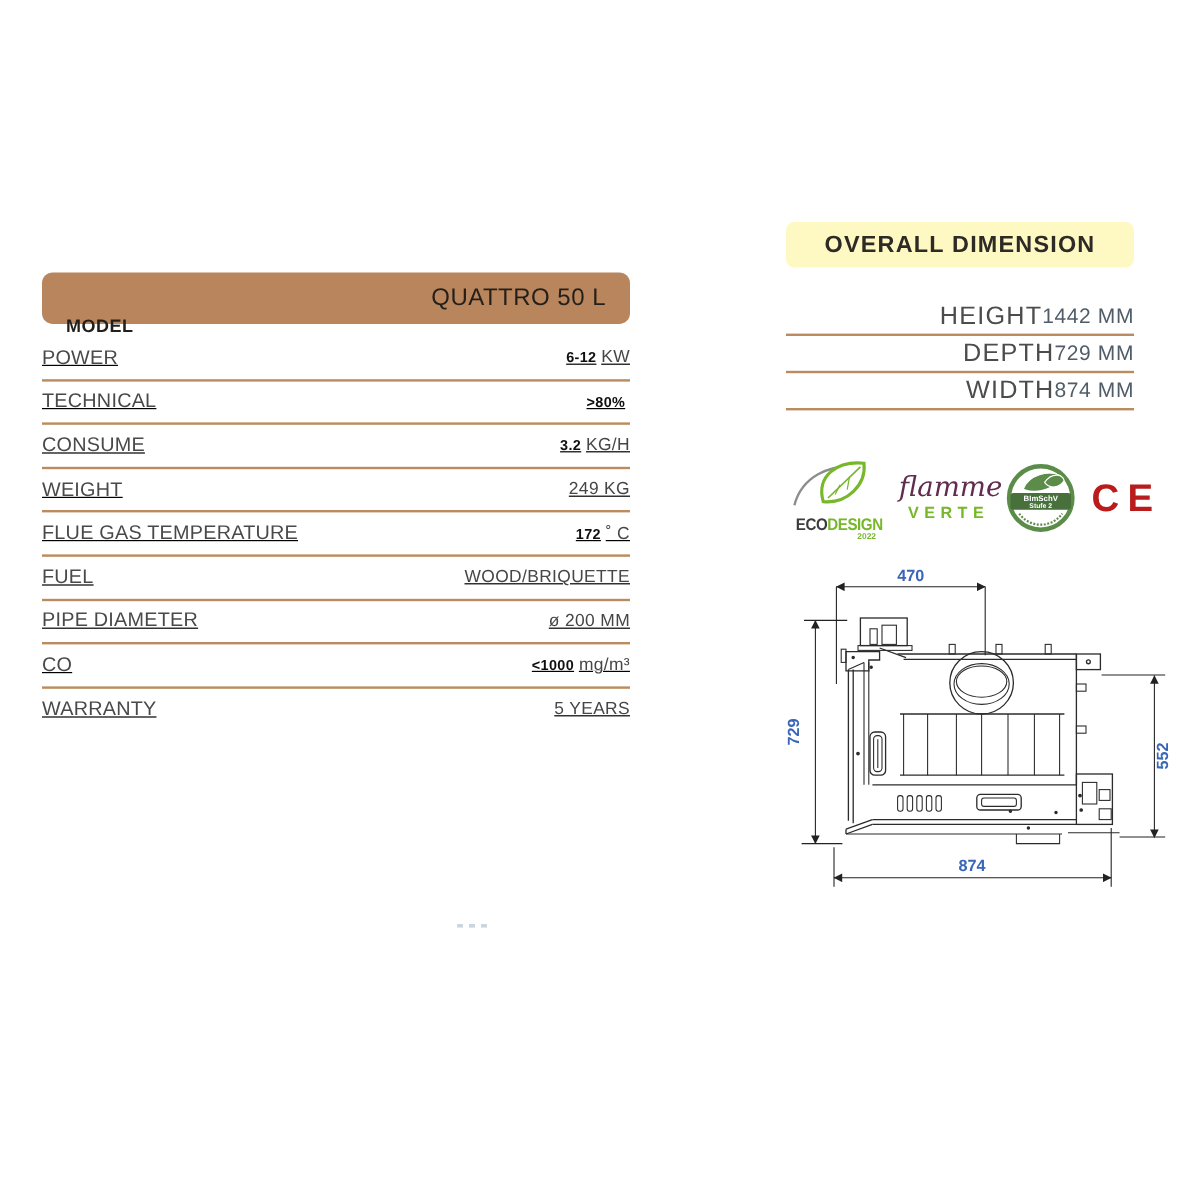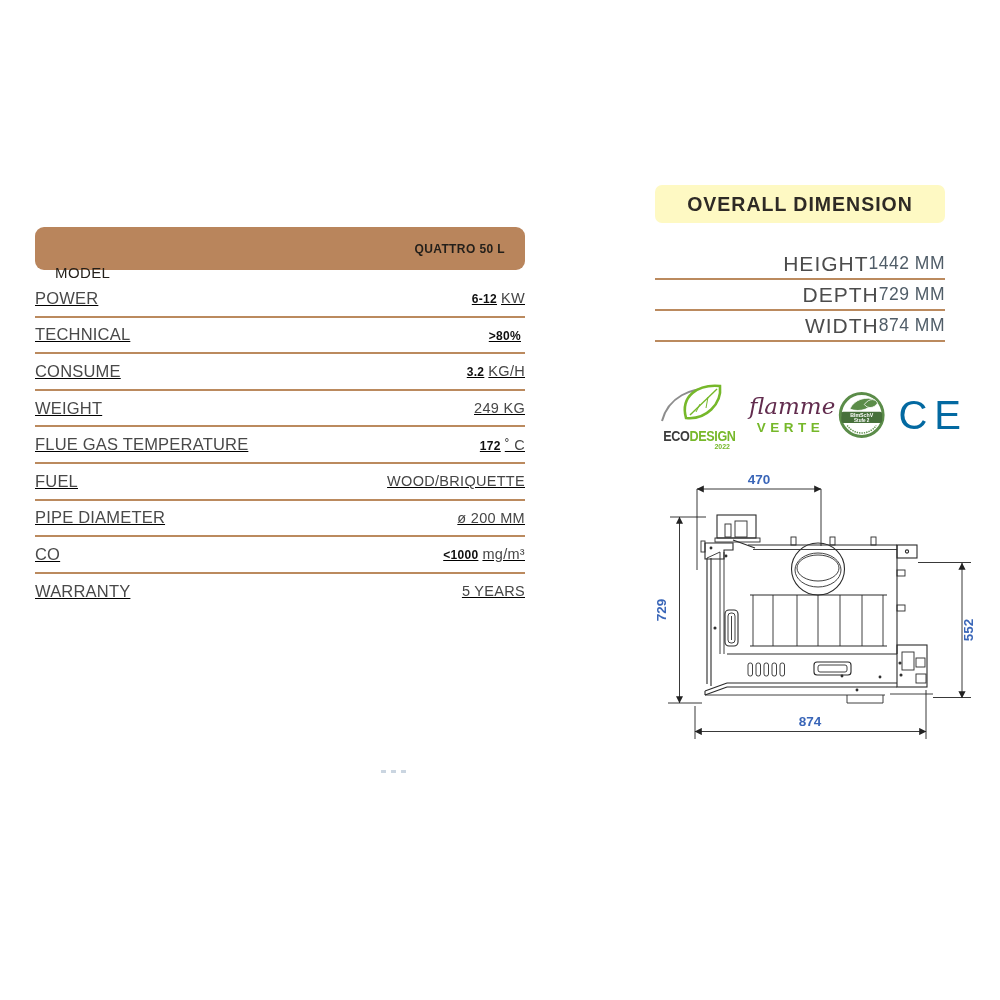--- a/index.html
+++ b/index.html
@@ -5,22 +5,22 @@
   html,body{margin:0;padding:0;background:#fff;}
   #page{position:relative;width:1000px;height:1000px;background:#ffffff;overflow:hidden;
         font-family:"Liberation Sans",sans-serif;-webkit-font-smoothing:antialiased;}
 
   
   .title{position:absolute;left:35px;top:170px;width:520px;font-size:30px;font-weight:400;
          letter-spacing:2.5px;color:#3d3d3d;}
   .spec-header{position:absolute;left:35px;top:227px;width:490px;height:43px;background:#b9855c;
          border-radius:9px;display:flex;justify-content:space-between;align-items:center;
          padding:0 20px;box-sizing:border-box;}
-  .spec-header .hl{font-size:15px;font-weight:400;color:#231f1a;letter-spacing:.4px;margin-top:48px;}
-  .spec-header .hv{font-size:12px;font-weight:700;color:#231f1a;letter-spacing:.4px;}
+  .spec-header .hl{font-size:15px;font-weight:700;color:#231f1a;letter-spacing:.4px;margin-top:48px;}
+  .spec-header .hv{font-size:20px;font-weight:400;color:#231f1a;letter-spacing:.4px;}
   .spec-table{position:absolute;left:35px;top:281px;width:490px;text-decoration:underline;}
   .spec-row{height:34.6px;display:flex;justify-content:space-between;align-items:center;
          border-bottom:2px solid #bb8a5e;}
   .spec-row:last-child{border-bottom:none;}
   .spec-row .lab{font-size:16.5px;color:#494949;letter-spacing:.2px;}
   .spec-row .val{font-size:14.5px;color:#464646;letter-spacing:.3px;white-space:nowrap;}
   .spec-row .val .b{font-weight:800;color:#0f0f0f;font-size:12px;margin-right:4px;text-align:right;}
   .spec-row .val .b:empty{margin-right:0;}
 
   
@@ -40,21 +40,21 @@
   .eco .words{font-size:14px;font-weight:800;letter-spacing:-.4px;transform:scaleX(.9);
          transform-origin:left;white-space:nowrap;text-align:left;padding-left:8px;}
   .eco .words .w1{color:#3c3c3c;} .eco .words .w2{color:#76b82a;}
   .eco .year{font-size:7px;color:#76b82a;font-weight:700;text-align:right;padding-right:10px;
          margin-top:-1px;}
   .flamme{width:80px;text-align:center;}
   .flamme .script{font-family:"DejaVu Serif",serif;font-style:italic;font-size:23px;
          color:#622c4e;line-height:1;}
   .flamme .caps{font-size:13.5px;font-weight:700;color:#76b82a;letter-spacing:4.5px;
          margin-top:2px;margin-left:3px;}
-  .ce{font-size:40px;font-weight:400;color:#0369a1;letter-spacing:7px;padding-left:4px;}
+  .ce{font-size:32px;font-weight:700;color:#b91c1c;letter-spacing:7px;padding-left:4px;}
 
   
   .artifact{position:absolute;left:381px;top:770px;width:26px;height:3px;opacity:.55;
     background:repeating-linear-gradient(90deg,#9fb3c8 0 5px,transparent 5px 10px);}
 </style>
 </head>
 <body>
 
 <div id="page">
 

